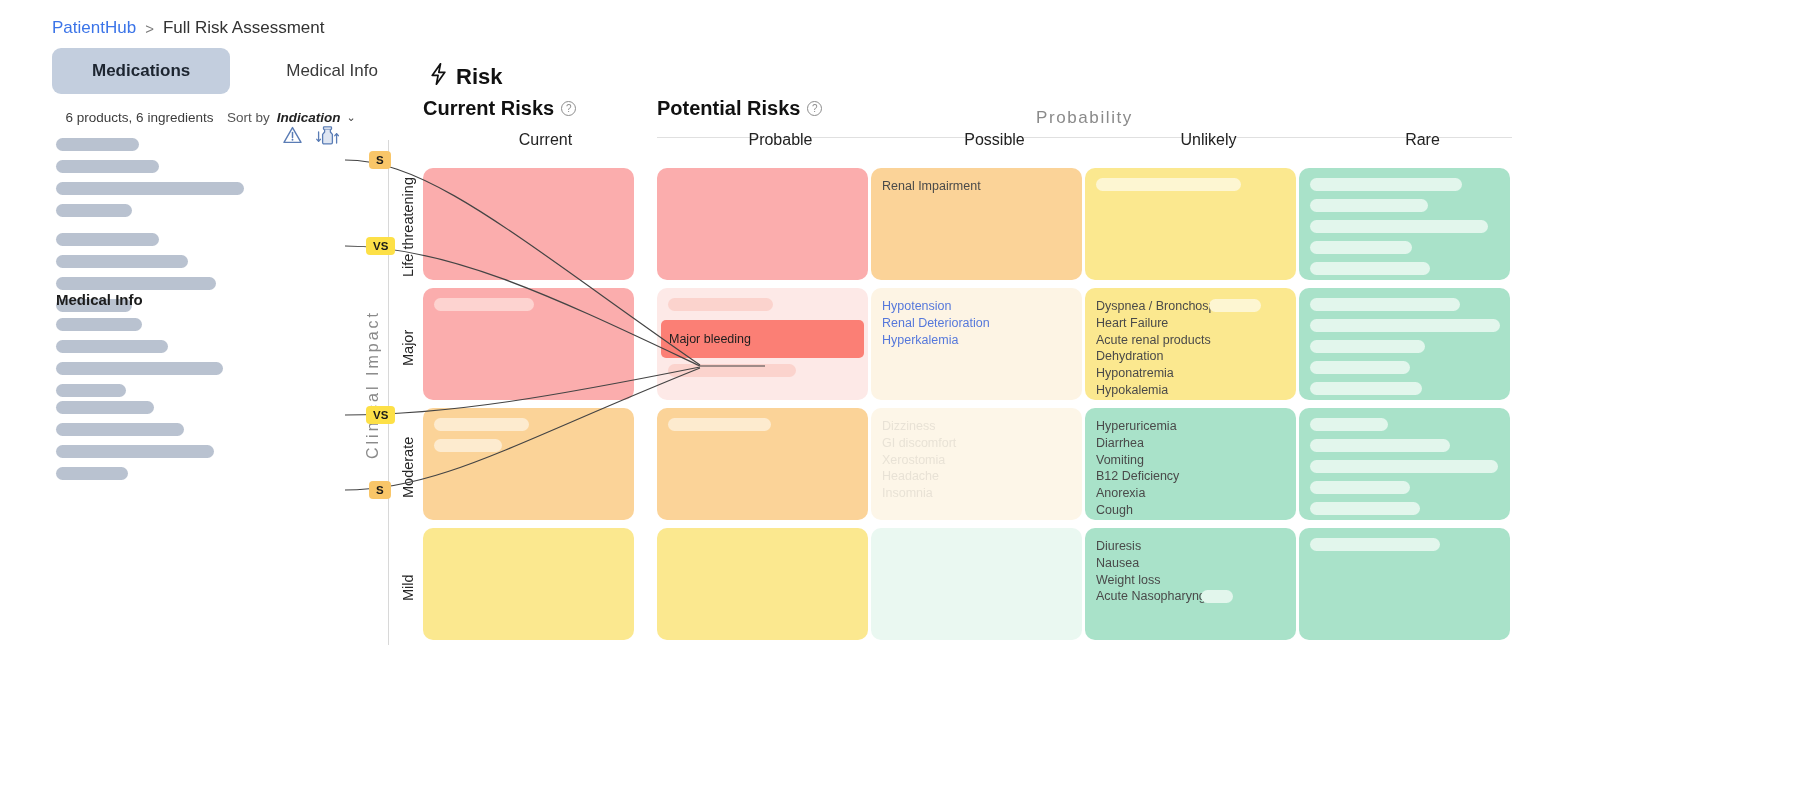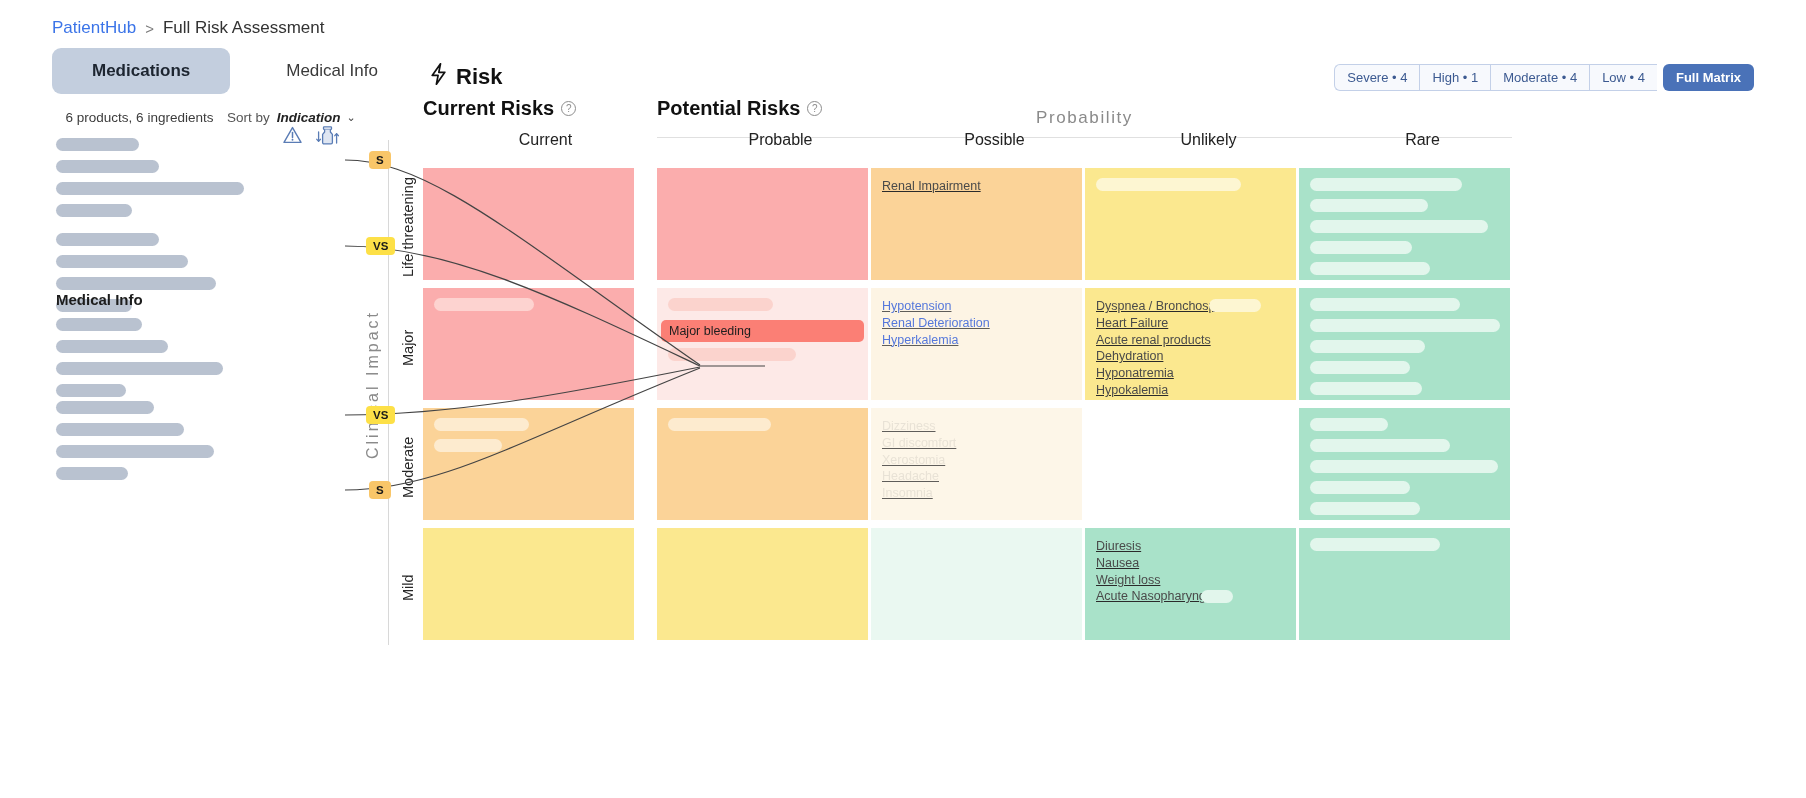--- a/index.html
+++ b/index.html
@@ -95,33 +95,32 @@
   }
   .col-head {
     position: absolute; top: -9px; font-size: 16px; color: #222; text-align: center;
   }
   .row-label {
     position: absolute; left: 12px; width: 20px;
     writing-mode: vertical-rl; transform: rotate(180deg);
     font-size: 14.5px; color: #262626; text-align: center; white-space: nowrap;
   }
   .cell {
-    position: absolute; border-radius: 0; overflow: hidden;
+    position: absolute; border-radius: 10px; overflow: hidden;
     padding: 10px 11px;
-    text-decoration: underline;
   }
   .cell .item {
     font-size: 12.5px; line-height: 16.8px; color: #4a4a4a; white-space: nowrap;
   }
   .cell.faded .item { color: #1d4ed8; opacity: .75; }
   .cell.faded.pale .item { color: #e2dcd0; }
   .pill-skel { border-radius: 20px; height: 13px; margin-bottom: 8px; }
   .item-hl {
     background: #fb7f75; border-radius: 5px; color: #1e1e1e;
-    font-size: 12.5px; padding: 4px 8px; display: inline-block;
+    font-size: 12.5px; padding: 12px 8px; display: inline-block;
     margin: 1px 0 2px -4px; font-weight: normal;
   }
   .connectors { position: absolute; left: 0; top: 0; width: 1806px; height: 798px; pointer-events: none; }
   .sev-badge {
     position: absolute; font-size: 11.5px; font-weight: bold; color: #1a1a1a;
     border-radius: 4px; padding: 2px 7px; line-height: 14px;
   }
   .sev-s  { background: #f9c669; }
   .sev-vs { background: #fde047; }
 </style>
@@ -201,27 +200,20 @@
 
   <div class="risks-title">
     <span>
       <svg width="17" height="22" viewBox="0 0 17 22">
         <path d="M10.5 0.8 L2.2 12.4 H8.1 L6.4 21.2 L14.8 9.3 H8.8 Z" fill="none" stroke="#111" stroke-width="1.7" stroke-linejoin="round"></path>
       </svg>
     </span>
     <span>Risk</span>
   </div>
 
-  <div class="filters">
-    <div class="filter-pill">Severe • 4</div>
-    <div class="filter-pill">High • 1</div>
-    <div class="filter-pill">Moderate • 4</div>
-    <div class="filter-pill">Low • 4</div>
-    <div class="filter-primary">Full Matrix</div>
-  </div>
 
   <div class="col-title" id="current-risks-title">
     <span>Current Risks</span>
     <span class="qmark">?</span>
   </div>
   <div class="col-title" id="potential-risks-title">
     <span>Potential Risks</span>
     <span class="qmark">?</span>
   </div>
   <div class="probability-label">Probability</div>
@@ -309,20 +301,29 @@
     </div>
 
     <div class="cell faded pale" style="left:483px; top:268px; width:211px; height:112px; background:#fdf6e8">
       <div class="item">Dizziness</div>
       <div class="item">GI discomfort</div>
       <div class="item">Xerostomia</div>
       <div class="item">Headache</div>
       <div class="item">Insomnia</div>
     </div>
 
+    <div class="cell" style="left:697px; top:268px; width:211px; height:112px; background:#a9e2c9">
+      <div class="item">Hyperuricemia</div>
+      <div class="item">Diarrhea</div>
+      <div class="item">Vomiting</div>
+      <div class="item">B12 Deficiency</div>
+      <div class="item">Anorexia</div>
+      <div class="item">Cough</div>
+      <div class="item">Constipation</div>
+    </div>
 
     <div class="cell" style="left:911px; top:268px; width:211px; height:112px; background:#a9e2c9">
       <div class="pill-skel" style="width:78px;  background:#e2f6ec"></div>
       <div class="pill-skel" style="width:140px; background:#e2f6ec"></div>
       <div class="pill-skel" style="width:188px; background:#e2f6ec"></div>
       <div class="pill-skel" style="width:100px; background:#e2f6ec"></div>
       <div class="pill-skel" style="width:110px; background:#e2f6ec"></div>
 
     </div>
 

